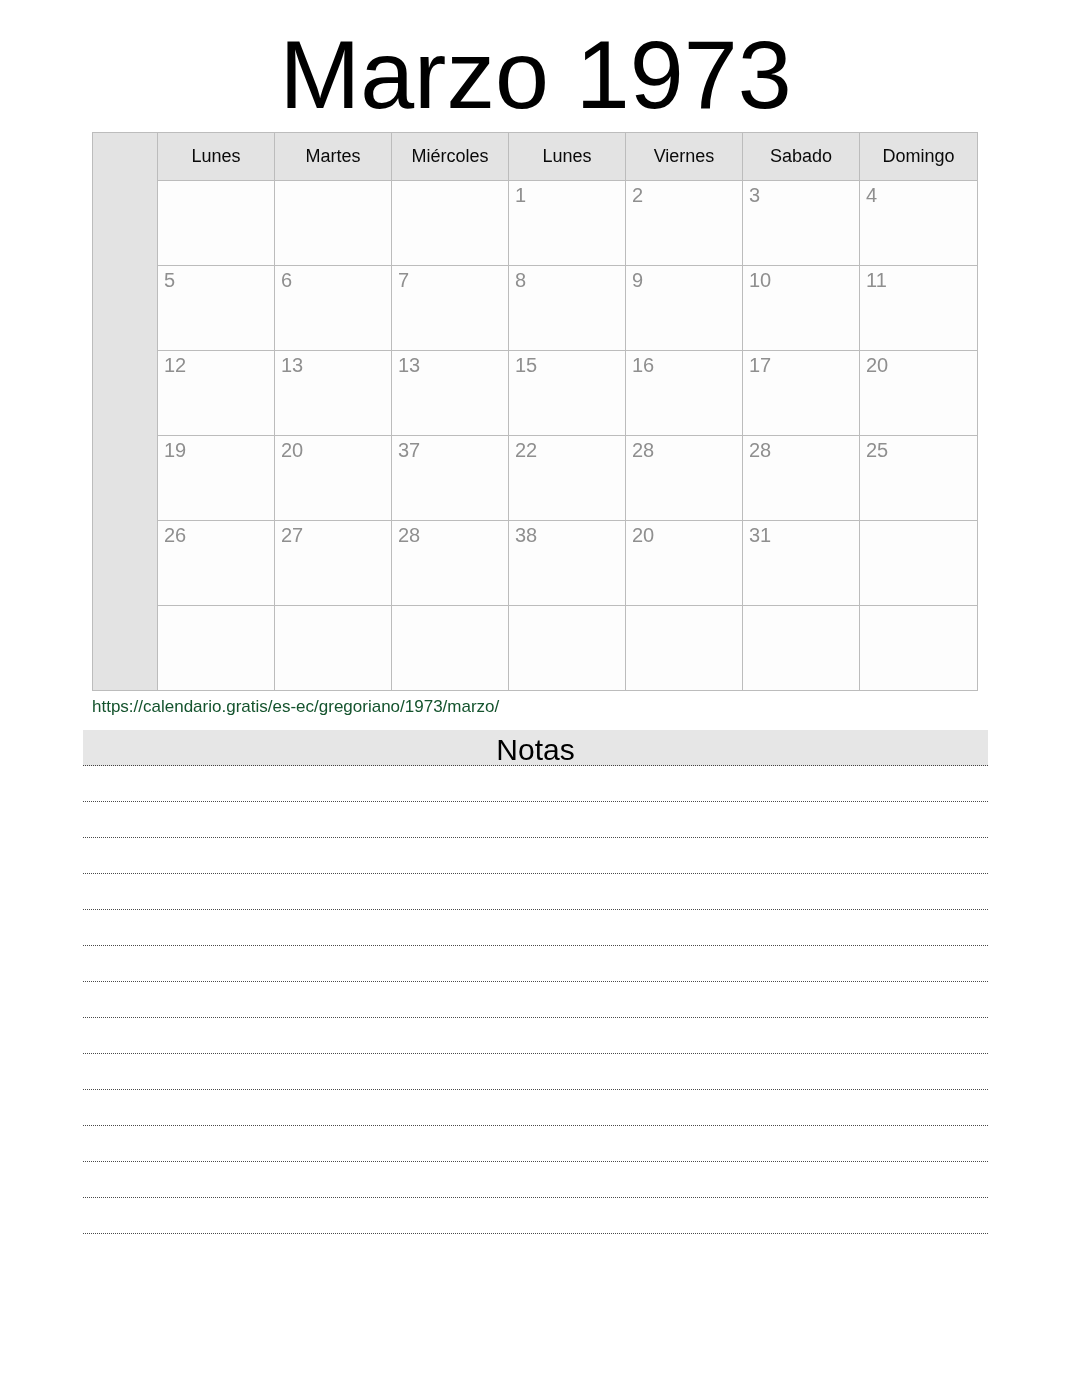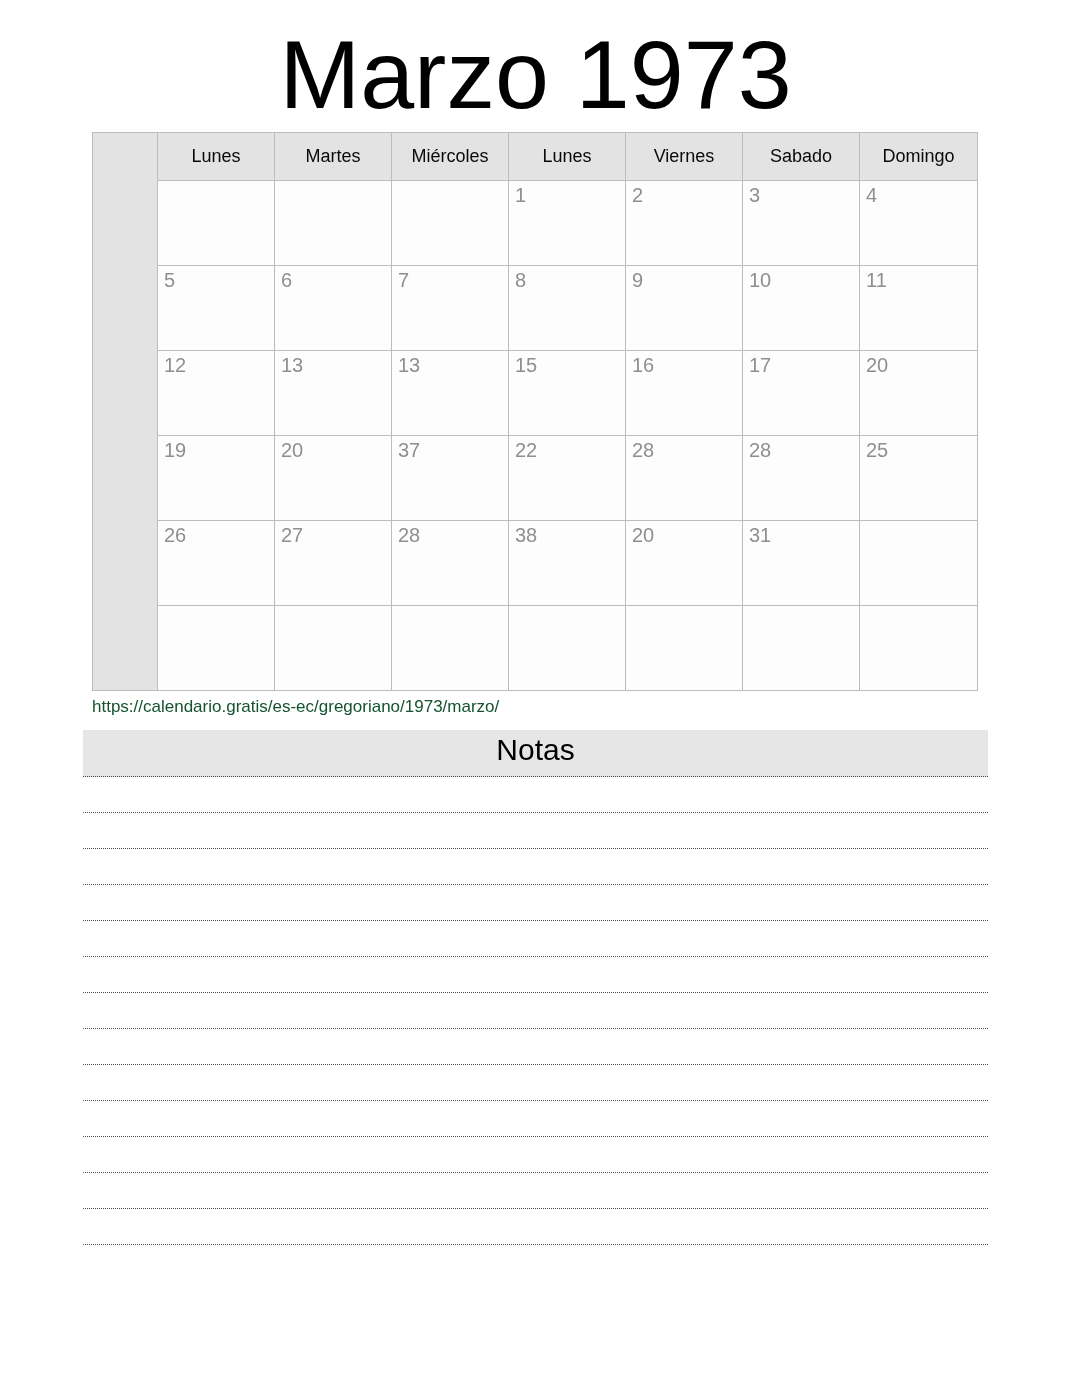--- a/index.html
+++ b/index.html
@@ -69,21 +69,21 @@
     line-height: 20px;
     color: #14532d;
   }
 
   
   .notes-section {
     margin: 13px 83px 0 83px; 
   }
   .notes-header {
     background: #e6e6e6;
-    height: 47px;
+    height: 36px;
     line-height: 39px;
     text-align: center;
     font-size: 30px;
     color: #000;
     border-bottom: 1px dotted #444;
   }
   .note-line {
     height: 36px;
     border-bottom: 1px dotted #4a4a4a;
   }

